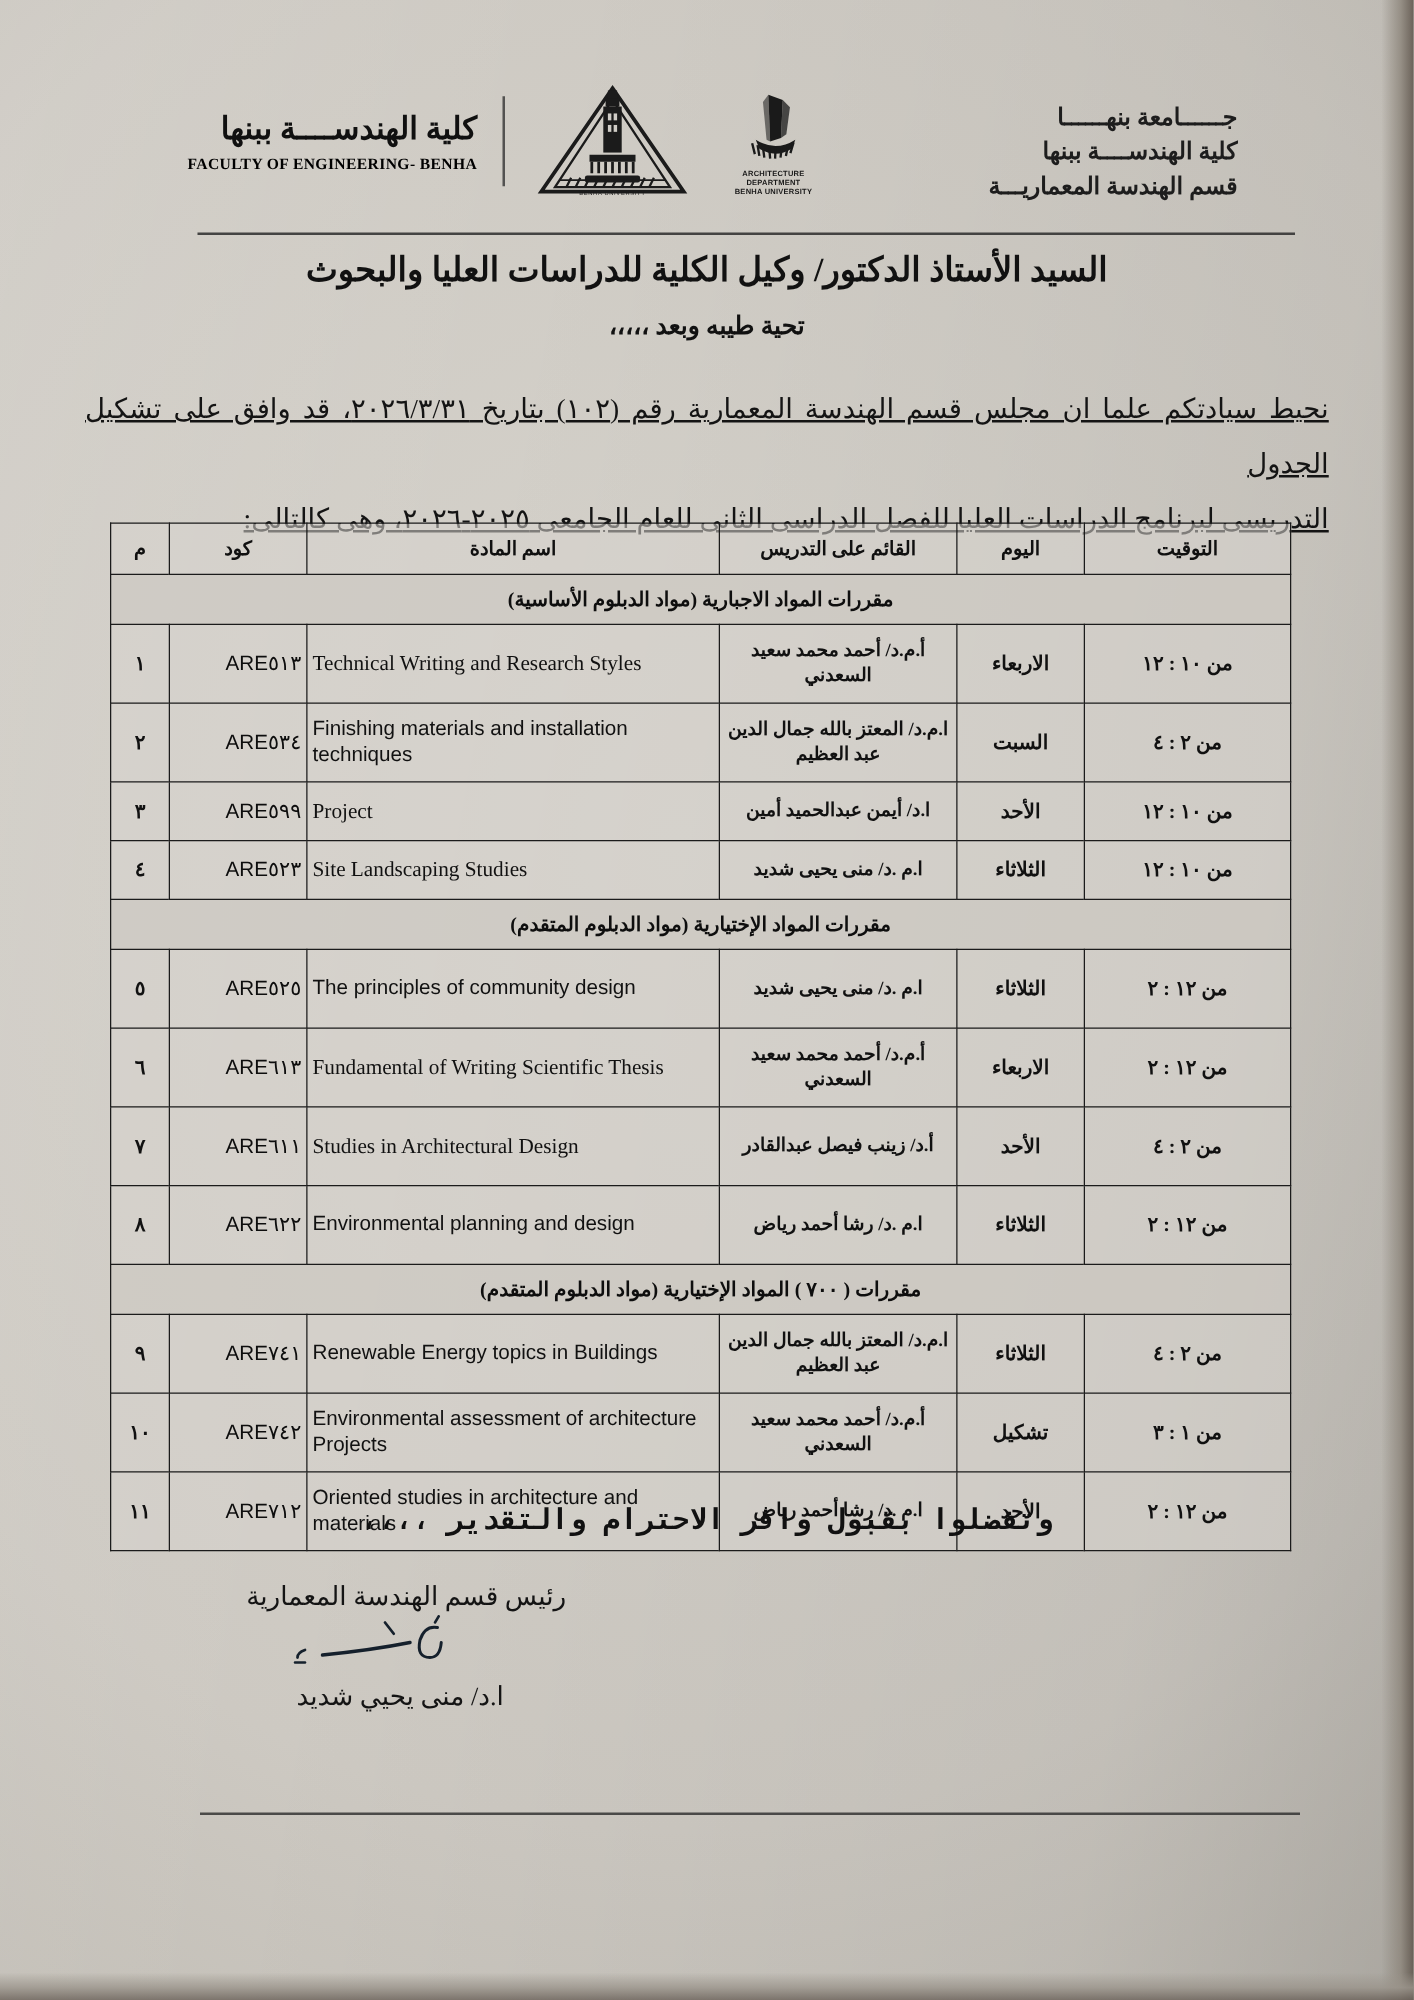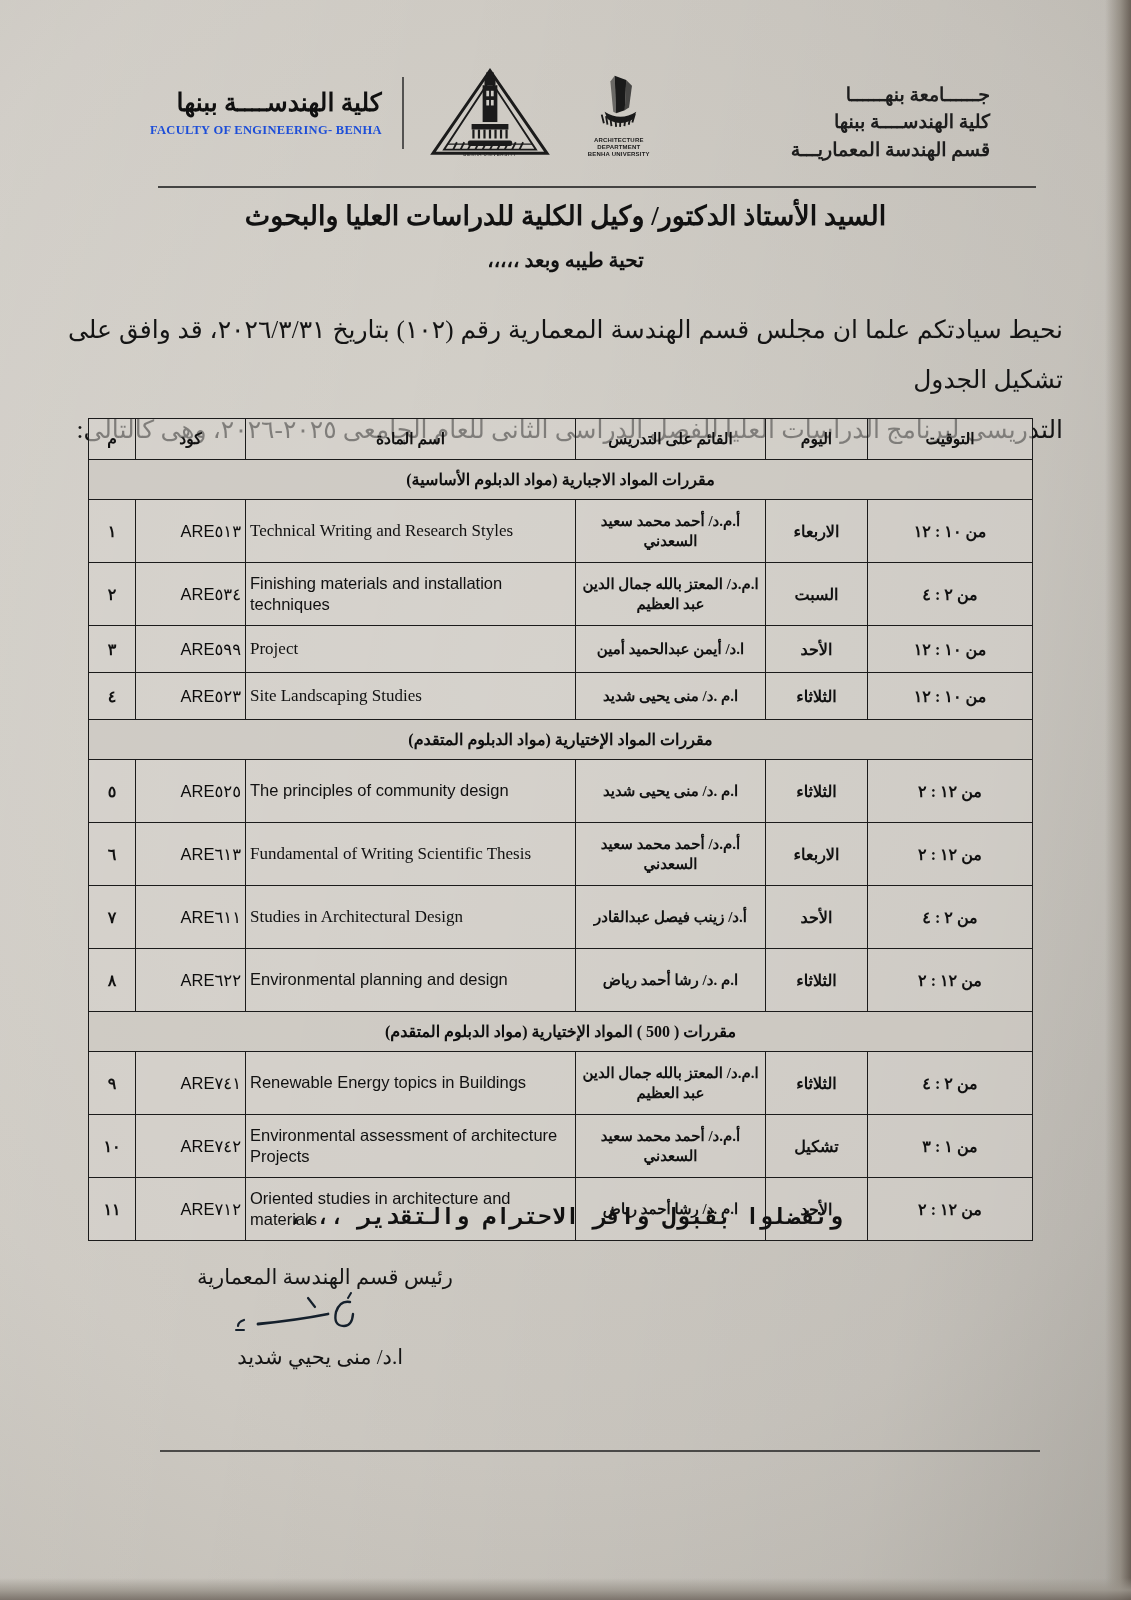--- a/index.html
+++ b/index.html
@@ -59,21 +59,21 @@
   .divider-v{width:2px;height:72px;background:#2a2a2a;opacity:.75;}
   .lh-en{
     text-align:right;direction:rtl;
   }
   .lh-en .ar-big{
     font-family:"Liberation Serif", serif;
     font-size:25px;font-weight:700;color:#101010;white-space:nowrap;
   }
   .lh-en .en-small{
     font-family:"Liberation Serif", serif;
-    font-size:12.5px;font-weight:700;color:#1d4ed8;
+    font-size:12.5px;font-weight:700;color:#000000;
     letter-spacing:.3px;direction:ltr;text-align:left;margin-top:6px;
     white-space:nowrap;
   }
 
   .rule{
     position:absolute;height:2px;background:#2b2b2b;opacity:.85;
   }
 
   
   .title-line{
@@ -81,21 +81,21 @@
     font-family:"Liberation Serif", serif;
     font-weight:700;color:#111;
   }
   #doc-title{top:200px;font-size:27px;letter-spacing:0px;}
   #doc-greeting{top:248px;font-size:20px;font-weight:600;}
 
   .para{
     position:absolute;left:68px;width:995px;
     text-align:justify;direction:rtl;
     font-family:"Liberation Serif", serif;
-    font-size:25px;line-height:2.0;color:#141414;font-weight:500;
+    font-size:22px;line-height:2.0;color:#141414;font-weight:500;text-decoration:underline;
   }
   #doc-body{top:305px;}
   #doc-body .l2{display:block;}
 
   
   table.sched{
     position:absolute;left:88px;top:418px;width:944px;
     border-collapse:collapse;
     direction:rtl;
     table-layout:fixed;
@@ -341,21 +341,21 @@
         </tr>
         <tr class="r-tall">
           <td class="time">من ١٢ : ٢</td>
           <td class="day">الثلاثاء</td>
           <td class="staff">ا.م .د/ رشا  أحمد رياض</td>
           <td class="cname sans">Environmental planning and design</td>
           <td class="code">ARE٦٢٢</td>
           <td class="no">٨</td>
         </tr>
         <tr class="group">
-          <td colspan="6">مقررات ( 500 ) المواد الإختيارية (مواد الدبلوم المتقدم)</td>
+          <td colspan="6">مقررات ( ٧٠٠ ) المواد الإختيارية (مواد الدبلوم المتقدم)</td>
         </tr>
         <tr class="r-tall">
           <td class="time">من ٢ : ٤</td>
           <td class="day">الثلاثاء</td>
           <td class="staff">ا.م.د/ المعتز بالله جمال الدين عبد العظيم</td>
           <td class="cname sans">Renewable Energy topics in Buildings</td>
           <td class="code">ARE٧٤١</td>
           <td class="no">٩</td>
         </tr>
         <tr class="r-tall">

